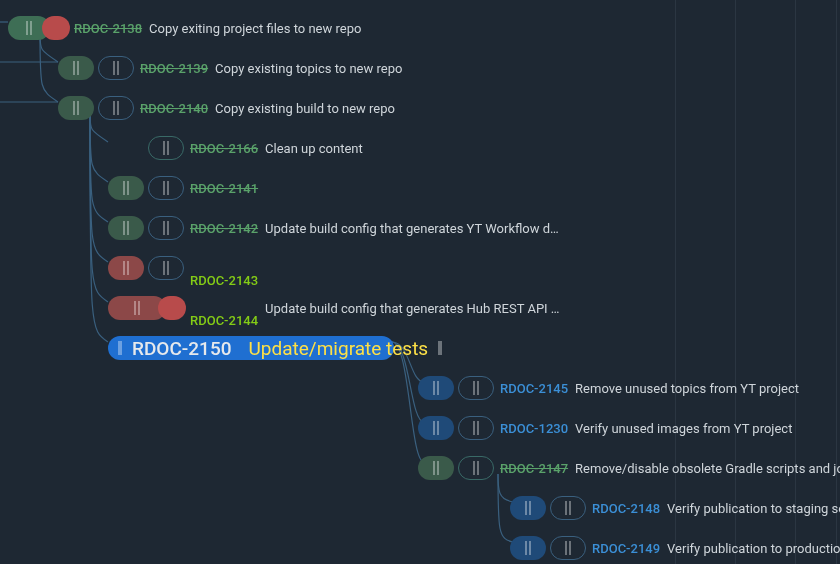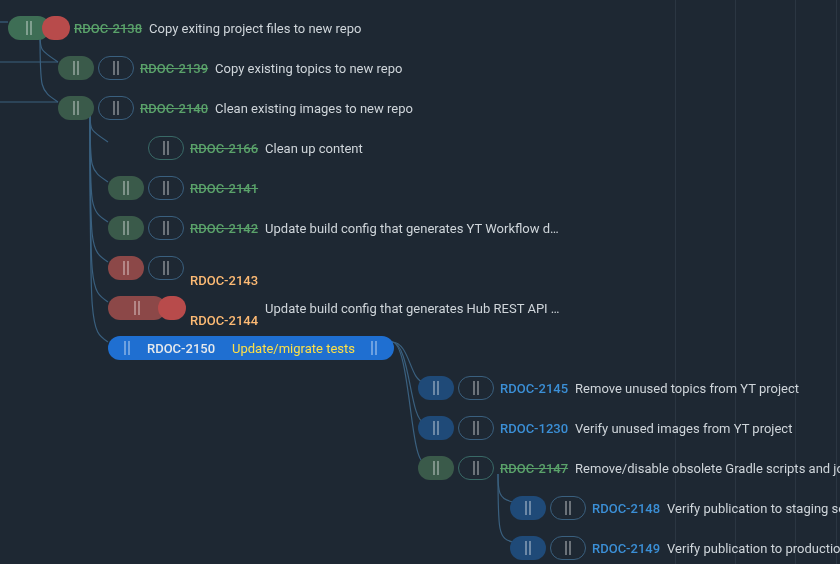--- a/index.html
+++ b/index.html
@@ -35,21 +35,21 @@
     align-items: center;
     padding-left: 32px;
   }
   .pill {
     position: absolute;
     height: 24px;
     border-radius: 12px;
     display: flex;
     align-items: center;
     padding: 0 10px;
-    font-size: 13px;
+    font-size: 19px;
     white-space: nowrap;
   }
   .pill.small { width: 36px; padding:0; }
   .pill.green { background: #3e6e55; }
   .pill.green-dim { background: #3a5a4a; }
   .pill.red { background: #b84b4b; }
   .pill.red-dim { background: #8c4848; }
   .pill.blue { background: #1f6fd1; }
   .pill.blue-dim { background: #1f4a78; }
   .pill.outline {
@@ -65,21 +65,21 @@
     width: 6px;
     height: 14px;
     border-left: 2px solid rgba(255,255,255,0.35);
     border-right: 2px solid rgba(255,255,255,0.35);
     margin: 0 auto;
   }
   .issue-id {
     font-weight: 500;
   }
   .id-green { color: #5aa26a; text-decoration: line-through; }
-  .id-red { color: #fdba74; margin-top: 25px; }
+  .id-red { color: #84cc16; margin-top: 25px; }
   .id-blue { color: #3b8fd6; }
   .id-white { color: #e6e9ec; }
   .title {
     color: #cfd5da;
     margin-left: 7px;
   }
   .label-block {
     position: absolute;
     display: flex;
     align-items: center;
@@ -157,21 +157,21 @@
 
 <div class="row" style="top:88px">
   <div class="pill small green-dim" style="left:58px">
       <span class="handle"></span>
     </div>
   <div class="pill small outline" style="left:98px">
       <span class="handle"></span>
     </div>
   <div class="label-block" style="left:140px">
     <span class="issue-id id-green">RDOC-2140</span>
-    <span class="title">Clean existing images to new repo</span>
+    <span class="title">Copy existing build to new repo</span>
   </div>
 </div>
 
 <div class="row" style="top:128px">
   <div class="pill small outline-teal" style="left:148px">
       <span class="handle"></span>
     </div>
   <div class="label-block" style="left:190px">
     <span class="issue-id id-green">RDOC-2166</span>
     <span class="title">Clean up content</span>

